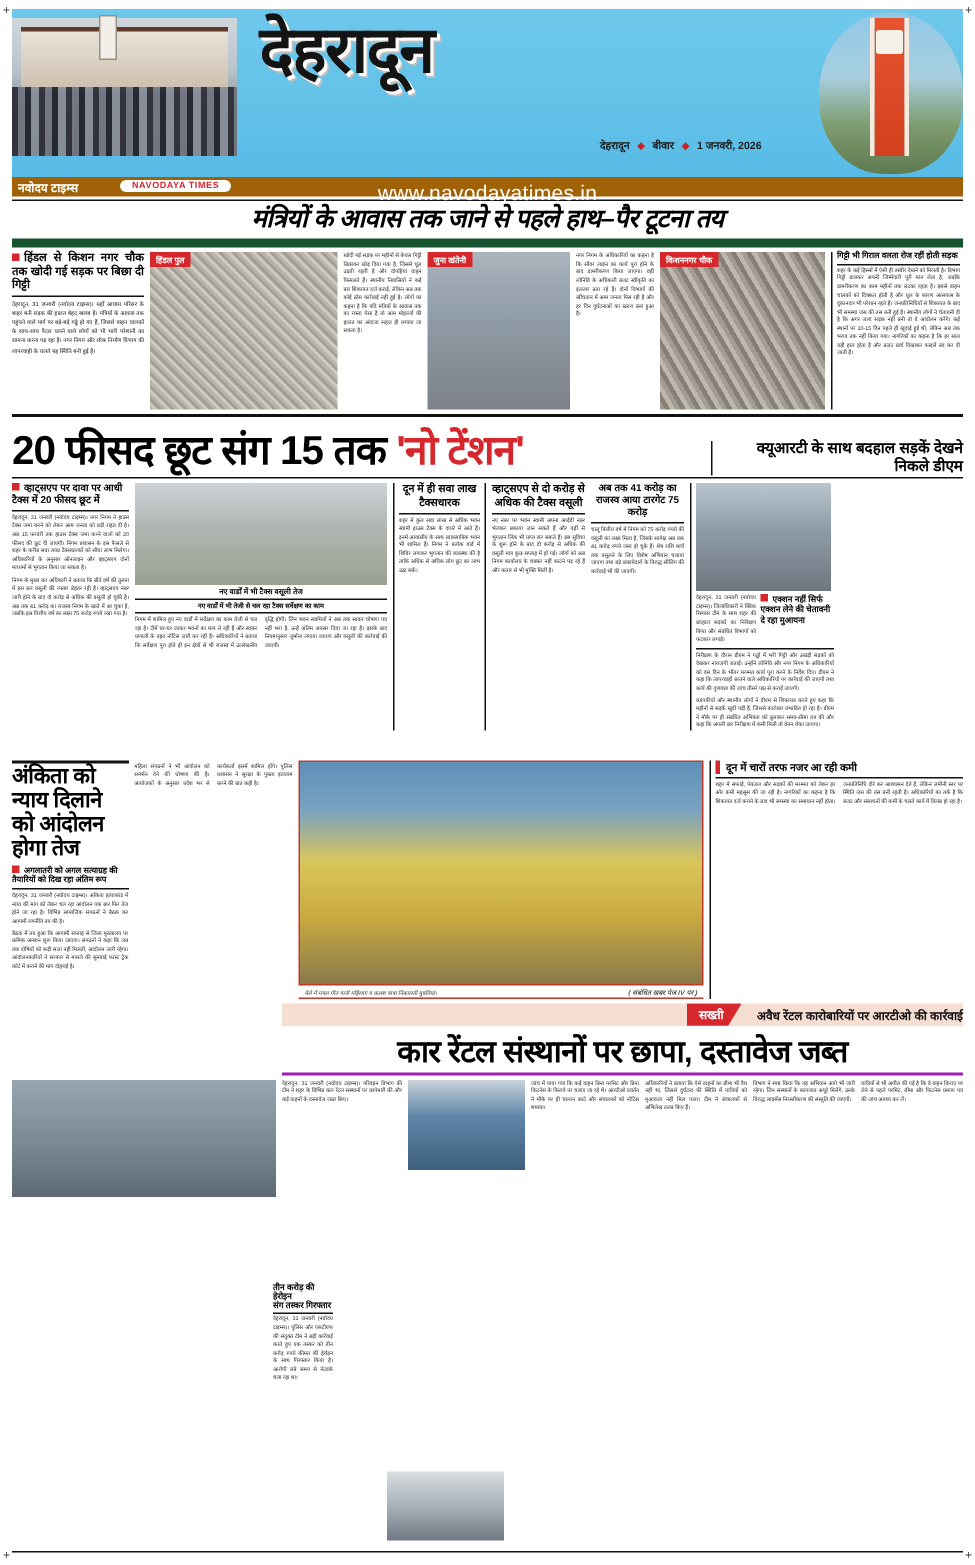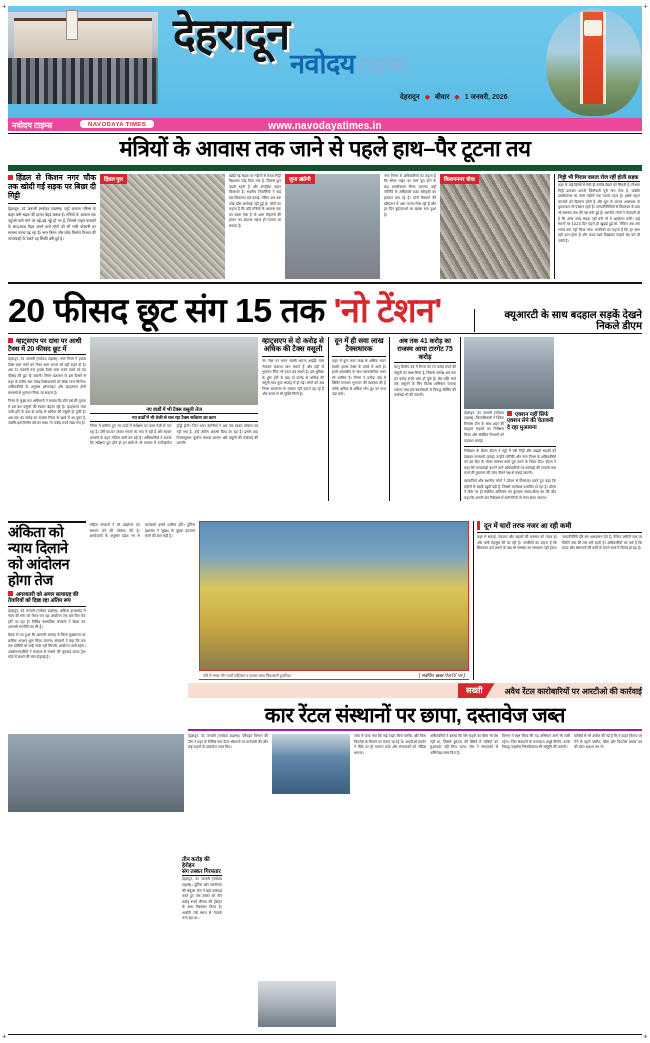--- a/index.html
+++ b/index.html
@@ -24,43 +24,43 @@
   .mh-photo-right .clk { position:absolute; left:34px; top:4px; width:26px; height:92px; background:linear-gradient(180deg,#e8542f,#d2401f); border-left:3px solid #f6e9dd; border-right:3px solid #f6e9dd;}
   .mh-photo-right .clkface { position:absolute; left:38px; top:12px; width:18px; height:16px; background:#f5f1e6; border-radius:2px;}
   .mh-title { position:absolute; left:165px; top:8px; width:360px; }
   .mh-main { font-size: 43px; font-weight: 900; color:#141414; line-height: .95; letter-spacing:-1px;
      text-shadow: 2px 2px 0 #ffffff, 3px 3px 0 #bfbfbf; }
   .mh-sub { position:absolute; left:282px; top:38px; display:flex; align-items:baseline; gap:2px;}
   .mh-sub .nav { font-size:27px; font-weight:900; color:#1466b0; letter-spacing:-.5px;}
   .mh-sub .times { font-size:23px; font-weight:700; color:#7fb4dd; letter-spacing:-.5px;}
   .mh-date { position:absolute; left:392px; top:86px; font-size:7px; font-weight:700; color:#1a1a1a; }
   .mh-date .dot { color:#c0272d; font-size:7px; margin:0 3px;}
-  .mh-strip { height:13px; background:#ec4899; position:relative; }
+  .mh-strip { height:13px; background:#a16207; position:relative; }
   .mh-strip .logo { position:absolute; left:4px; top:1px; font-size:8px; font-weight:900; color:#fff; }
   .mh-strip .badge { position:absolute; left:72px; top:2px; font-size:6px; font-weight:800; color:#d5272c; background:#fff; border-radius:7px; padding:1px 8px; letter-spacing:.4px;}
-  .mh-strip .url { position:absolute; left:0; right:0; top:2px; text-align:center; font-size:10px; font-weight:700; color:#fff; letter-spacing:.2px;}
+  .mh-strip .url { position:absolute; left:0; right:0; top:2px; text-align:center; font-size:14px; font-weight:400; color:#fff; letter-spacing:.2px;}
 
   
   .rule-thin { border-top:1px solid #111; margin-top:2px; }
-  .h1-line { font-size:22px; font-weight:900; color:#000; letter-spacing:-.4px; text-align:center; line-height:1.08; padding:3px 0 2px; white-space:nowrap;}
+  .h1-line { font-size:17px; font-weight:900; color:#000; letter-spacing:-.4px; text-align:center; line-height:1.08; padding:3px 0 2px; white-space:nowrap;font-style:italic;}
 
   .sec1 { display:flex; gap:4px; margin-top:2px; border-top:6px solid #14532d; padding-top:3px;}
   .col { font-size:3.6px; line-height:1.55; color:#1a1a1a; text-align:justify;}
   .bullet-head { font-size:7.6px; font-weight:900; color:#000; line-height:1.18;}
   .bullet-head .sq { display:inline-block; width:5px; height:5px; background:#d5272c; margin-right:3px;}
   .byline { font-size:3.8px; line-height:1.6; text-align:justify; color:#111;}
   .photo { position:relative; overflow:hidden; background:#9a9a96;}
   .photo .cap { position:absolute; left:0; top:0; background:#d5272c; color:#fff; font-size:5.4px; font-weight:800; padding:1px 4px;}
   .ph-gravel { background: repeating-linear-gradient(45deg,#b9b4ab 0 2px,#cfcac0 2px 4px,#a49e95 4px 6px); }
   .ph-street { background: linear-gradient(180deg,#a9b4bd 0%,#8e9aa4 45%,#7d8189 100%); }
   .ph-broken { background: repeating-linear-gradient(60deg,#a39c92 0 3px,#857f76 3px 6px,#bdb7ad 6px 9px); }
 
   
   .band2 { margin-top:3px; border-top:2px solid #111; border-bottom:1px solid #111; display:flex; align-items:flex-end; gap:6px; padding:2px 0 1px;}
-  .h2-line { font-size:34px; font-weight:900; letter-spacing:-.6px; color:#000; flex:1; white-space:nowrap;}
+  .h2-line { font-size:27px; font-weight:900; letter-spacing:-.6px; color:#000; flex:1; white-space:nowrap;}
   .h2-line .red { color:#d5272c;}
   .h2-side { width:168px; font-size:10.2px; font-weight:800; line-height:1.14; color:#000; text-align:right; border-left:1px solid #111; padding-left:5px;}
 
   .sub2 { font-size:11.6px; font-weight:800; color:#000; text-align:center; padding:2px 0 2px; border-bottom:1px solid #111; white-space:nowrap;}
 
   .sec2 { display:flex; gap:4px; margin-top:3px;}
   .kicker { font-size:7.2px; font-weight:900; text-align:center; line-height:1.2; color:#000; }
   .kicker.small { font-size:6.6px; }
   .hl-sub { font-size:4.4px; font-weight:800; text-align:center; line-height:1.3; padding:1px 0; border-top:1px solid #111; border-bottom:1px solid #111;}
 
@@ -96,24 +96,20 @@
         <div class="tower"></div>
         <div class="crowd"></div>
     </div>
     <div class="mh-photo-right">
       <div class="clk"></div>
         <div class="clkface"></div>
     </div>
     <div class="mh-title">
       <div class="mh-main">देहरादून</div>
     </div>
-    <div class="mh-sub">
-      <span class="nav">नवोदय</span>
-      <span class="times">टाइम्स</span>
-    </div>
     <div class="mh-date">
       <span>देहरादून</span>
       <span class="dot">◆</span>
       <span>बीवार</span>
       <span class="dot">◆</span>
       <span>1 जनवरी, 2026</span>
     </div>
   </div>
   <div class="mh-strip">
     <span class="logo">नवोदय टाइम्स</span>
@@ -175,29 +171,29 @@
       <div class="col" style="margin-top:3px;">निगम के मुख्य कर अधिकारी ने बताया कि बीते वर्ष की तुलना में इस बार वसूली की रफ्तार बेहतर रही है। व्हाट्सएप नंबर जारी होने के बाद दो करोड़ से अधिक की वसूली हो चुकी है। अब तक 41 करोड़ का राजस्व निगम के खाते में आ चुका है, जबकि इस वित्तीय वर्ष का लक्ष्य 75 करोड़ रुपये रखा गया है।</div>
     </div>
 
     <div style="width:168px;">
       <div class="photo ph-city" style="width:168px;height:68px;"></div>
       <div style="font-size:5px;font-weight:900;text-align:center;padding:1px 0;">नए वार्डों में भी टैक्स वसूली तेज</div>
       <div class="hl-sub">नए वार्डों में भी तेजी से चल रहा टैक्स सर्वेक्षण का काम</div>
       <div class="col" style="margin-top:2px;column-count:2;column-gap:5px;">निगम में शामिल हुए नए वार्डों में सर्वेक्षण का काम तेजी से चल रहा है। टीमें घर-घर जाकर भवनों का माप ले रही हैं और स्वकर प्रणाली के तहत नोटिस जारी कर रही हैं। अधिकारियों ने बताया कि सर्वेक्षण पूरा होते ही इन क्षेत्रों से भी राजस्व में उल्लेखनीय वृद्धि होगी। जिन भवन स्वामियों ने अब तक स्वकर घोषणा पत्र नहीं भरा है, उन्हें अंतिम अवसर दिया जा रहा है। इसके बाद नियमानुसार जुर्माना लगाया जाएगा और वसूली की कार्रवाई की जाएगी।</div>
     </div>
 
+    <div style="width:62px;border-left:1px solid #111;border-right:1px solid #111;padding:0 3px;">
+      <div class="kicker">दून में ही सवा लाख टैक्सधारक</div>
+      <div style="border-top:1px solid #111;margin:2px 0;"></div>
+      <div class="col">शहर में कुल सवा लाख से अधिक भवन स्वामी हाउस टैक्स के दायरे में आते हैं। इनमें आवासीय के साथ व्यावसायिक भवन भी शामिल हैं। निगम ने प्रत्येक वार्ड में शिविर लगाकर भुगतान की व्यवस्था की है ताकि अधिक से अधिक लोग छूट का लाभ उठा सकें।</div>
+    </div>
     <div style="width:62px;">
       <div class="kicker">व्हाट्सएप से दो करोड़ से अधिक की टैक्स वसूली</div>
       <div style="border-top:1px solid #111;margin:2px 0;"></div>
       <div class="col">नए नंबर पर भवन स्वामी अपना आईडी नंबर भेजकर बकाया जान सकते हैं और वहीं से भुगतान लिंक भी प्राप्त कर सकते हैं। इस सुविधा के शुरू होने के बाद दो करोड़ से अधिक की वसूली मात्र कुछ सप्ताह में हो गई। लोगों को अब निगम कार्यालय के चक्कर नहीं काटने पड़ रहे हैं और कतार से भी मुक्ति मिली है।</div>
-    </div>
-    <div style="width:62px;border-left:1px solid #111;border-right:1px solid #111;padding:0 3px;">
-      <div class="kicker">दून में ही सवा लाख टैक्सधारक</div>
-      <div style="border-top:1px solid #111;margin:2px 0;"></div>
-      <div class="col">शहर में कुल सवा लाख से अधिक भवन स्वामी हाउस टैक्स के दायरे में आते हैं। इनमें आवासीय के साथ व्यावसायिक भवन भी शामिल हैं। निगम ने प्रत्येक वार्ड में शिविर लगाकर भुगतान की व्यवस्था की है ताकि अधिक से अधिक लोग छूट का लाभ उठा सकें।</div>
     </div>
     <div style="width:62px;">
       <div class="kicker small">अब तक 41 करोड़ का राजस्व आया टारगेट 75 करोड़</div>
       <div style="border-top:1px solid #111;margin:2px 0;"></div>
       <div class="col">चालू वित्तीय वर्ष में निगम को 75 करोड़ रुपये की वसूली का लक्ष्य मिला है, जिसके सापेक्ष अब तक 41 करोड़ रुपये जमा हो चुके हैं। शेष राशि मार्च तक वसूलने के लिए विशेष अभियान चलाया जाएगा तथा बड़े बकायेदारों के विरुद्ध सीलिंग की कार्रवाई भी की जाएगी।</div>
     </div>
 
     <div style="width:96px;border-left:1px solid #111;padding-left:3px;">
       <div class="photo ph-officials" style="width:90px;height:72px;"></div>
       <div style="display:flex;gap:3px;margin-top:2px;">

